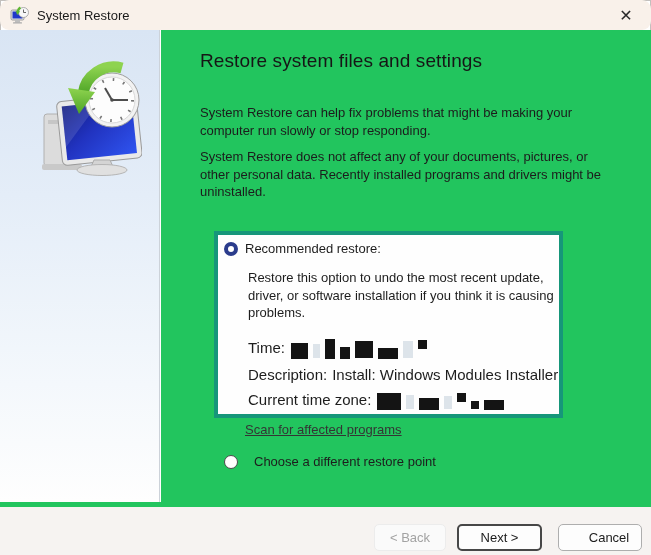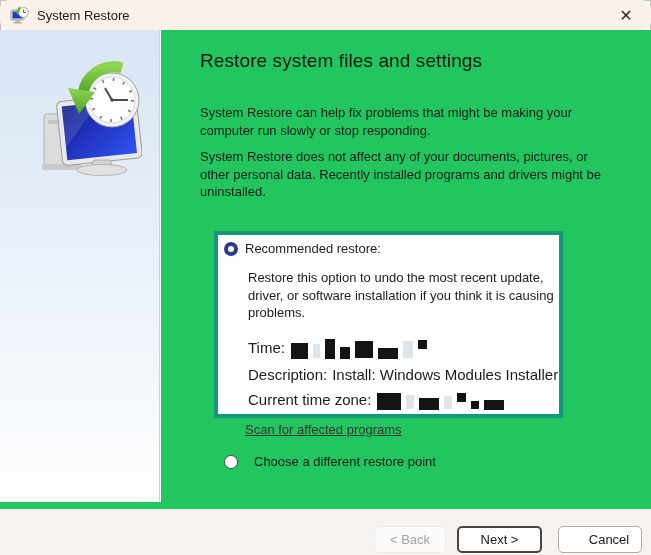--- a/index.html
+++ b/index.html
@@ -78,21 +78,21 @@
   .scan-link {
     position: absolute; left: 84px; top: 392px;
     font-size: 13px; color: #343434; text-decoration: underline; cursor: pointer;
   }
   .choose-row { position: absolute; left: 63px; top: 424px; display: flex; align-items: center; }
   .choose-row .lbl { margin-left: 16px; font-size: 13px; cursor: default; }
 
   
   .footer {
     position: absolute; left: 0; top: 502px; width: 651px; height: 53px;
-    background: #f6f3f1; border-top: 7px solid #22c55e;
+    background: #f6f3f1; border-top: 5px solid #22c55e;
   }
   .btn {
     position: absolute; top: 17px; height: 27px;
     font-size: 13px; font-family: "Liberation Sans", sans-serif;
     border-radius: 5px; background: #fdfdfd; color: #1b1b1b; cursor: pointer;
   }
   .btn-back   { left: 374px; width: 72px; background: #fafafa; border: 1px solid #ececec; color: #a3a3a3; cursor: default; }
   .btn-next   { left: 457px; width: 85px; border: 2px solid #474747; }
   .btn-cancel { left: 558px; width: 84px; border: 1px solid #aeaeae; padding-left: 18px; }
 </style>

